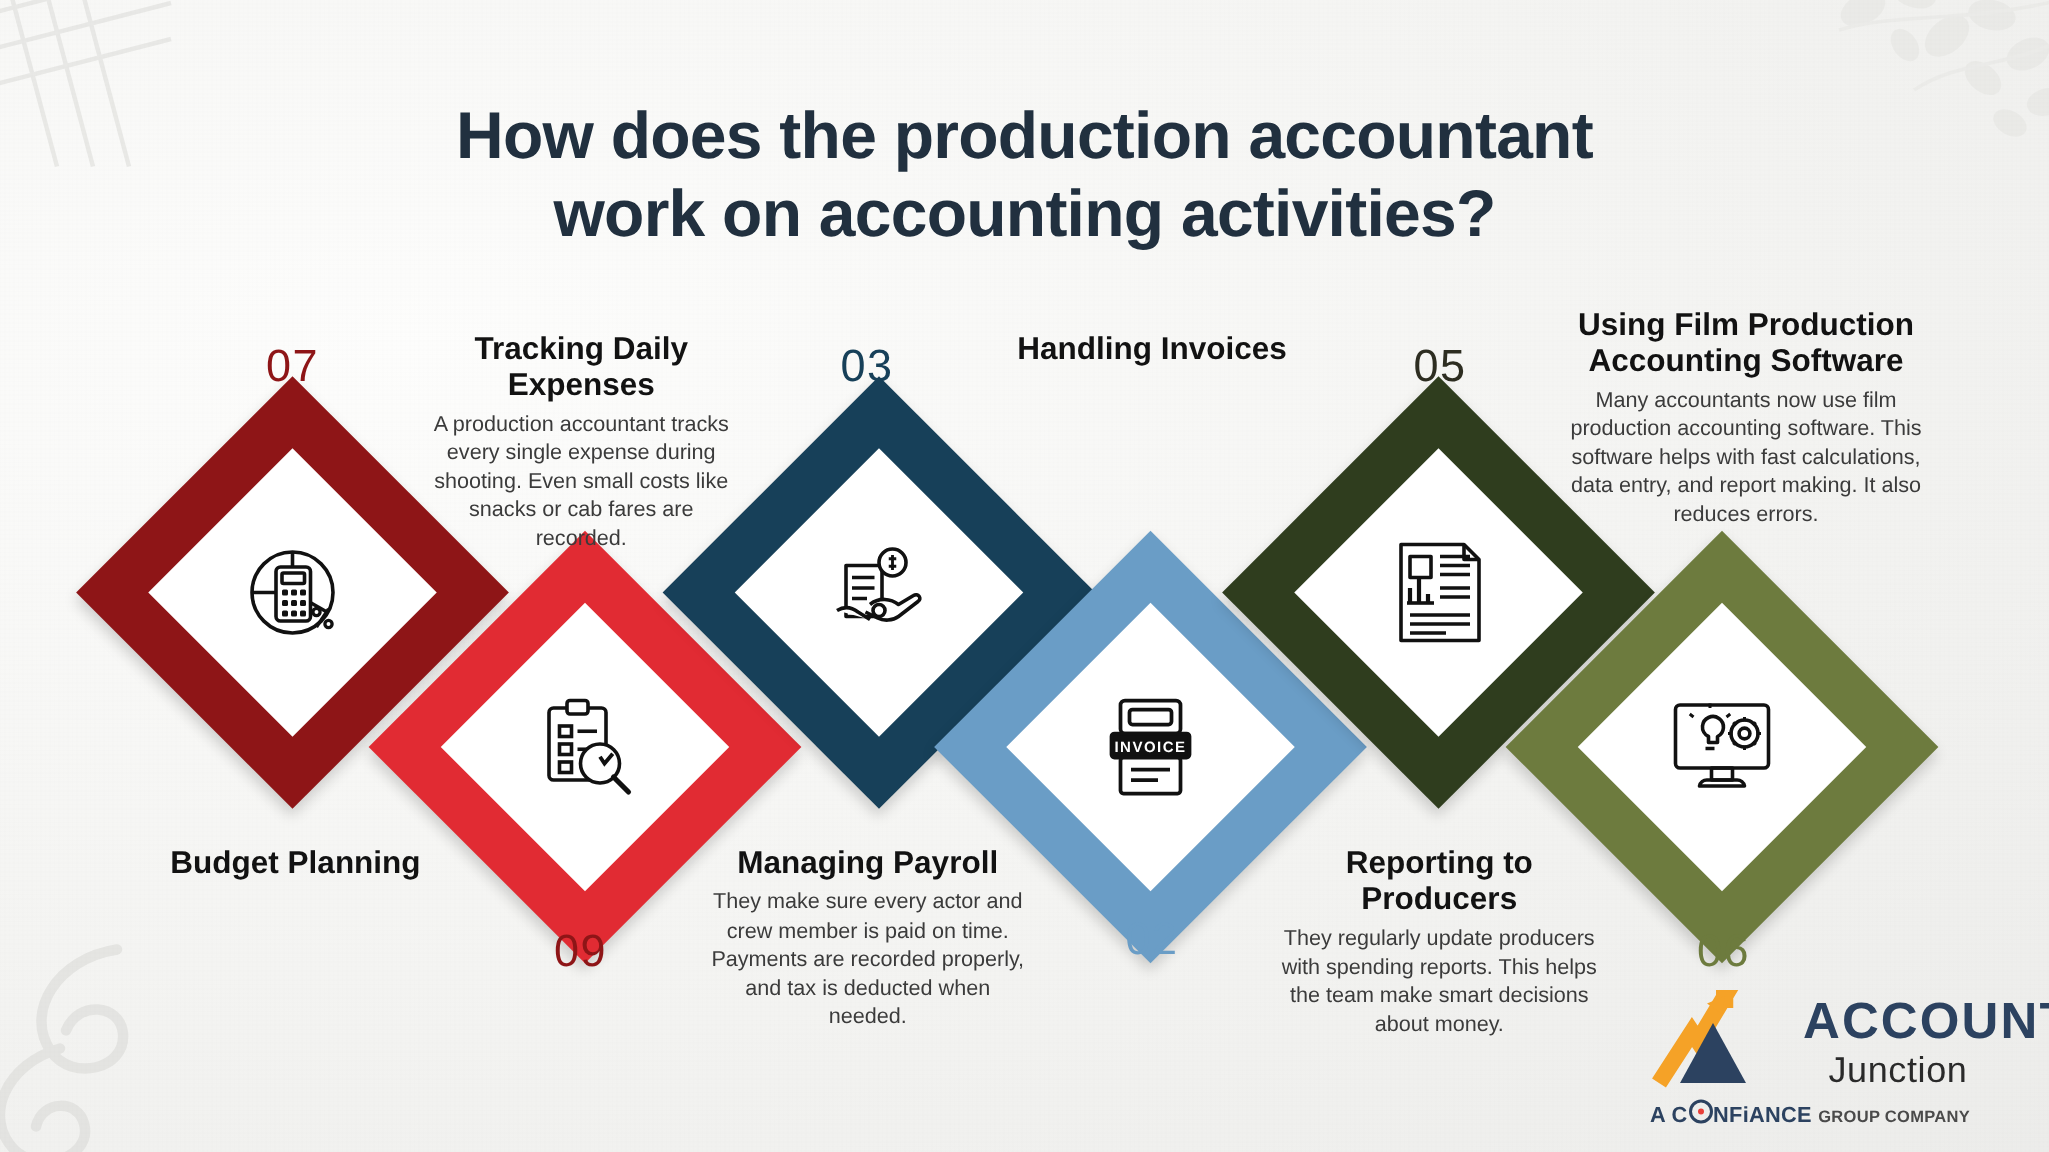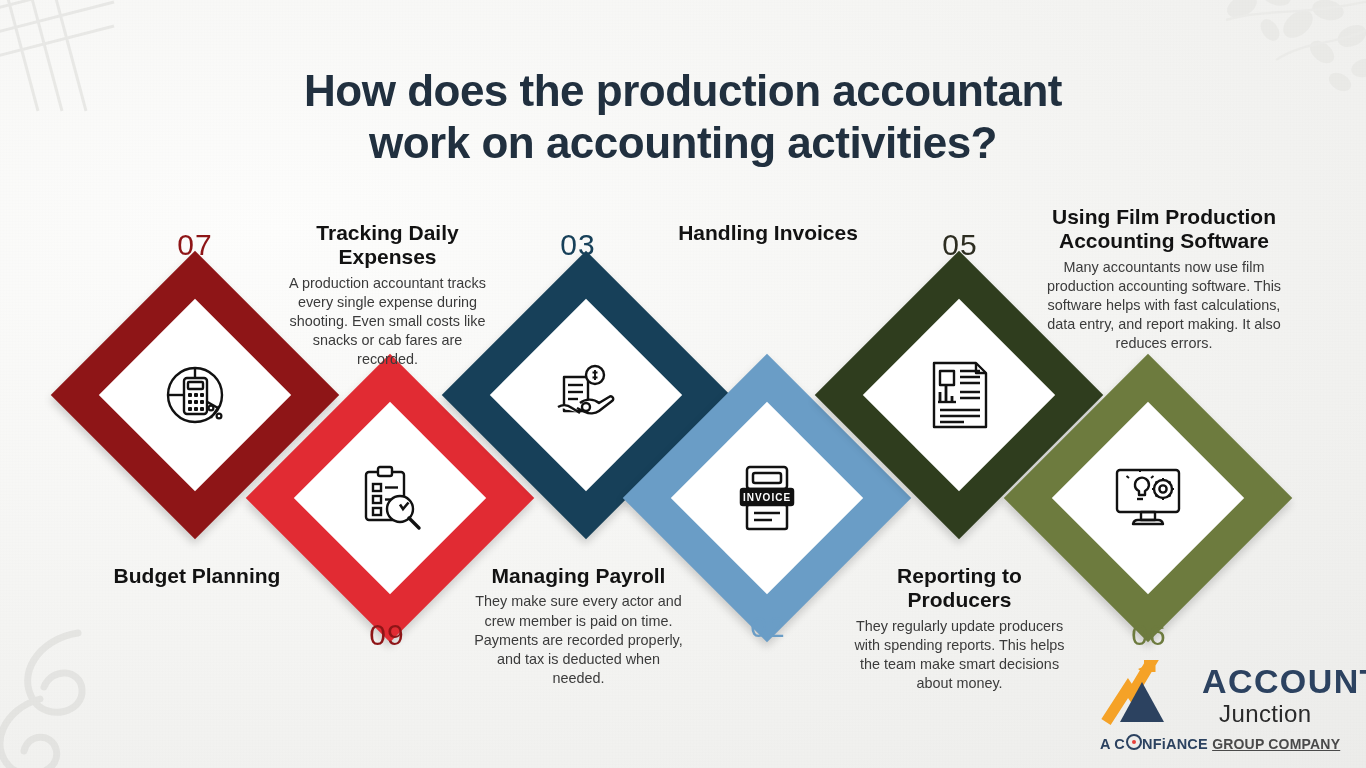--- a/index.html
+++ b/index.html
@@ -94,21 +94,21 @@
   }
   #logo .w2 {
     font-size: 24px; font-weight: 400; color: #2a2a2a;
     letter-spacing: .4px; line-height: 1.05; margin-top: 3px; margin-left: 37px;
   }
   #logo .tagline {
     position: absolute; left: 2px; bottom: 2px;
     font-size: 14.5px; font-weight: 700; color: #2c4260;
     letter-spacing: .2px; white-space: nowrap;
   }
-  #logo .tagline .grp { color: #4a4a4a; font-size: 14px; text-decoration: underline; }
+  #logo .tagline .grp { color: #4a4a4a; font-size: 11px; }
   #logo .tagline .oh {
     display: inline-block; width: 12px; height: 12px;
     border: 2px solid #2c4260; border-radius: 50%;
     position: relative; top: 1px; margin: 0 .5px;
   }
   #logo .tagline .oh::after {
     content: ""; position: absolute; left: 50%; top: 50%;
     width: 4px; height: 4px; margin: -2px 0 0 -2px;
     background: #e8403a; border-radius: 50%;
   }

